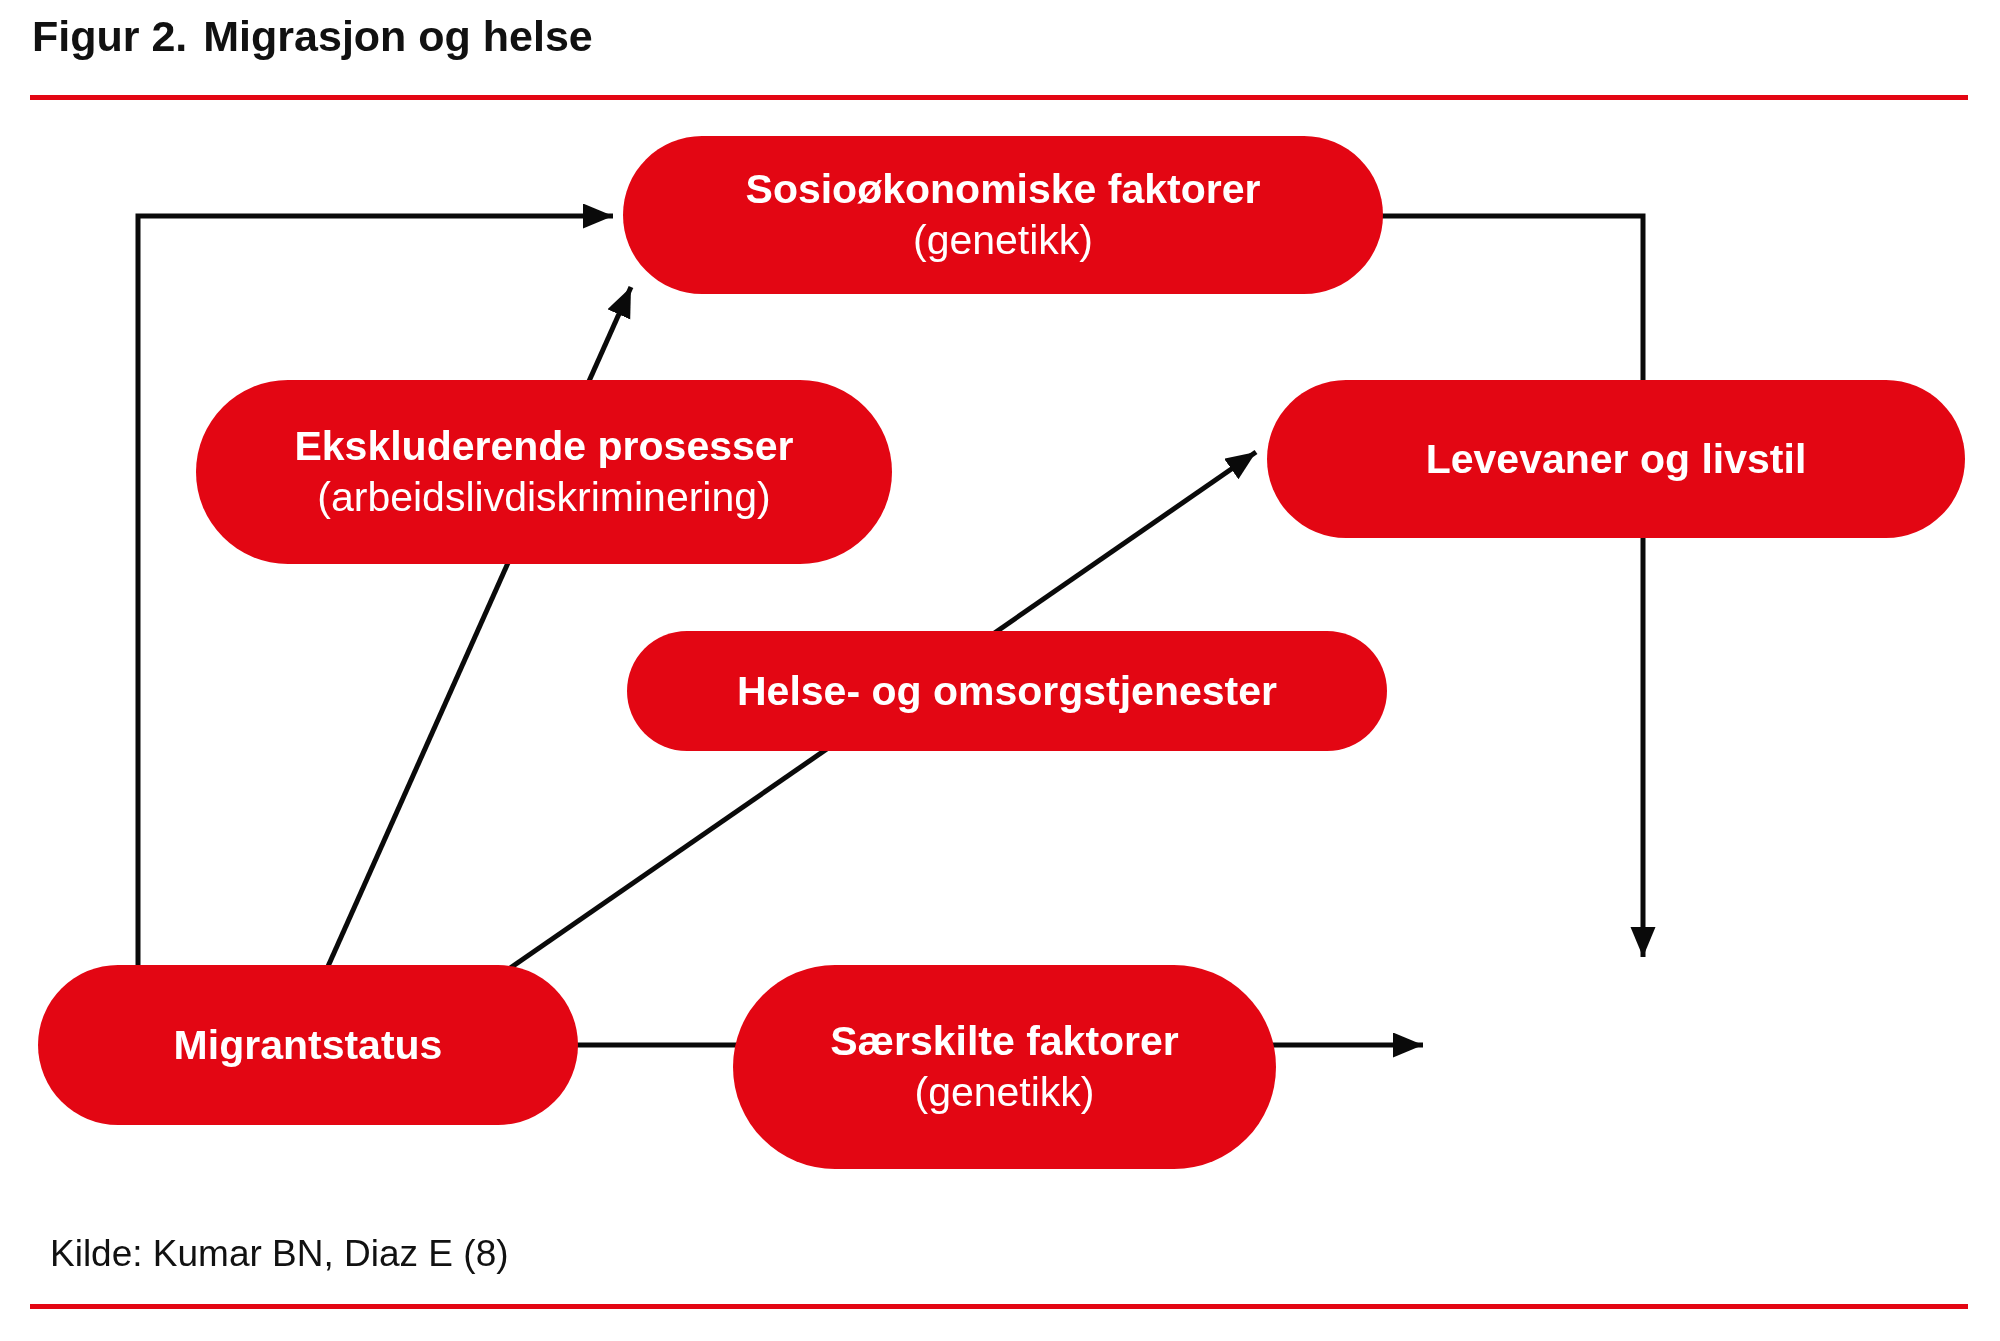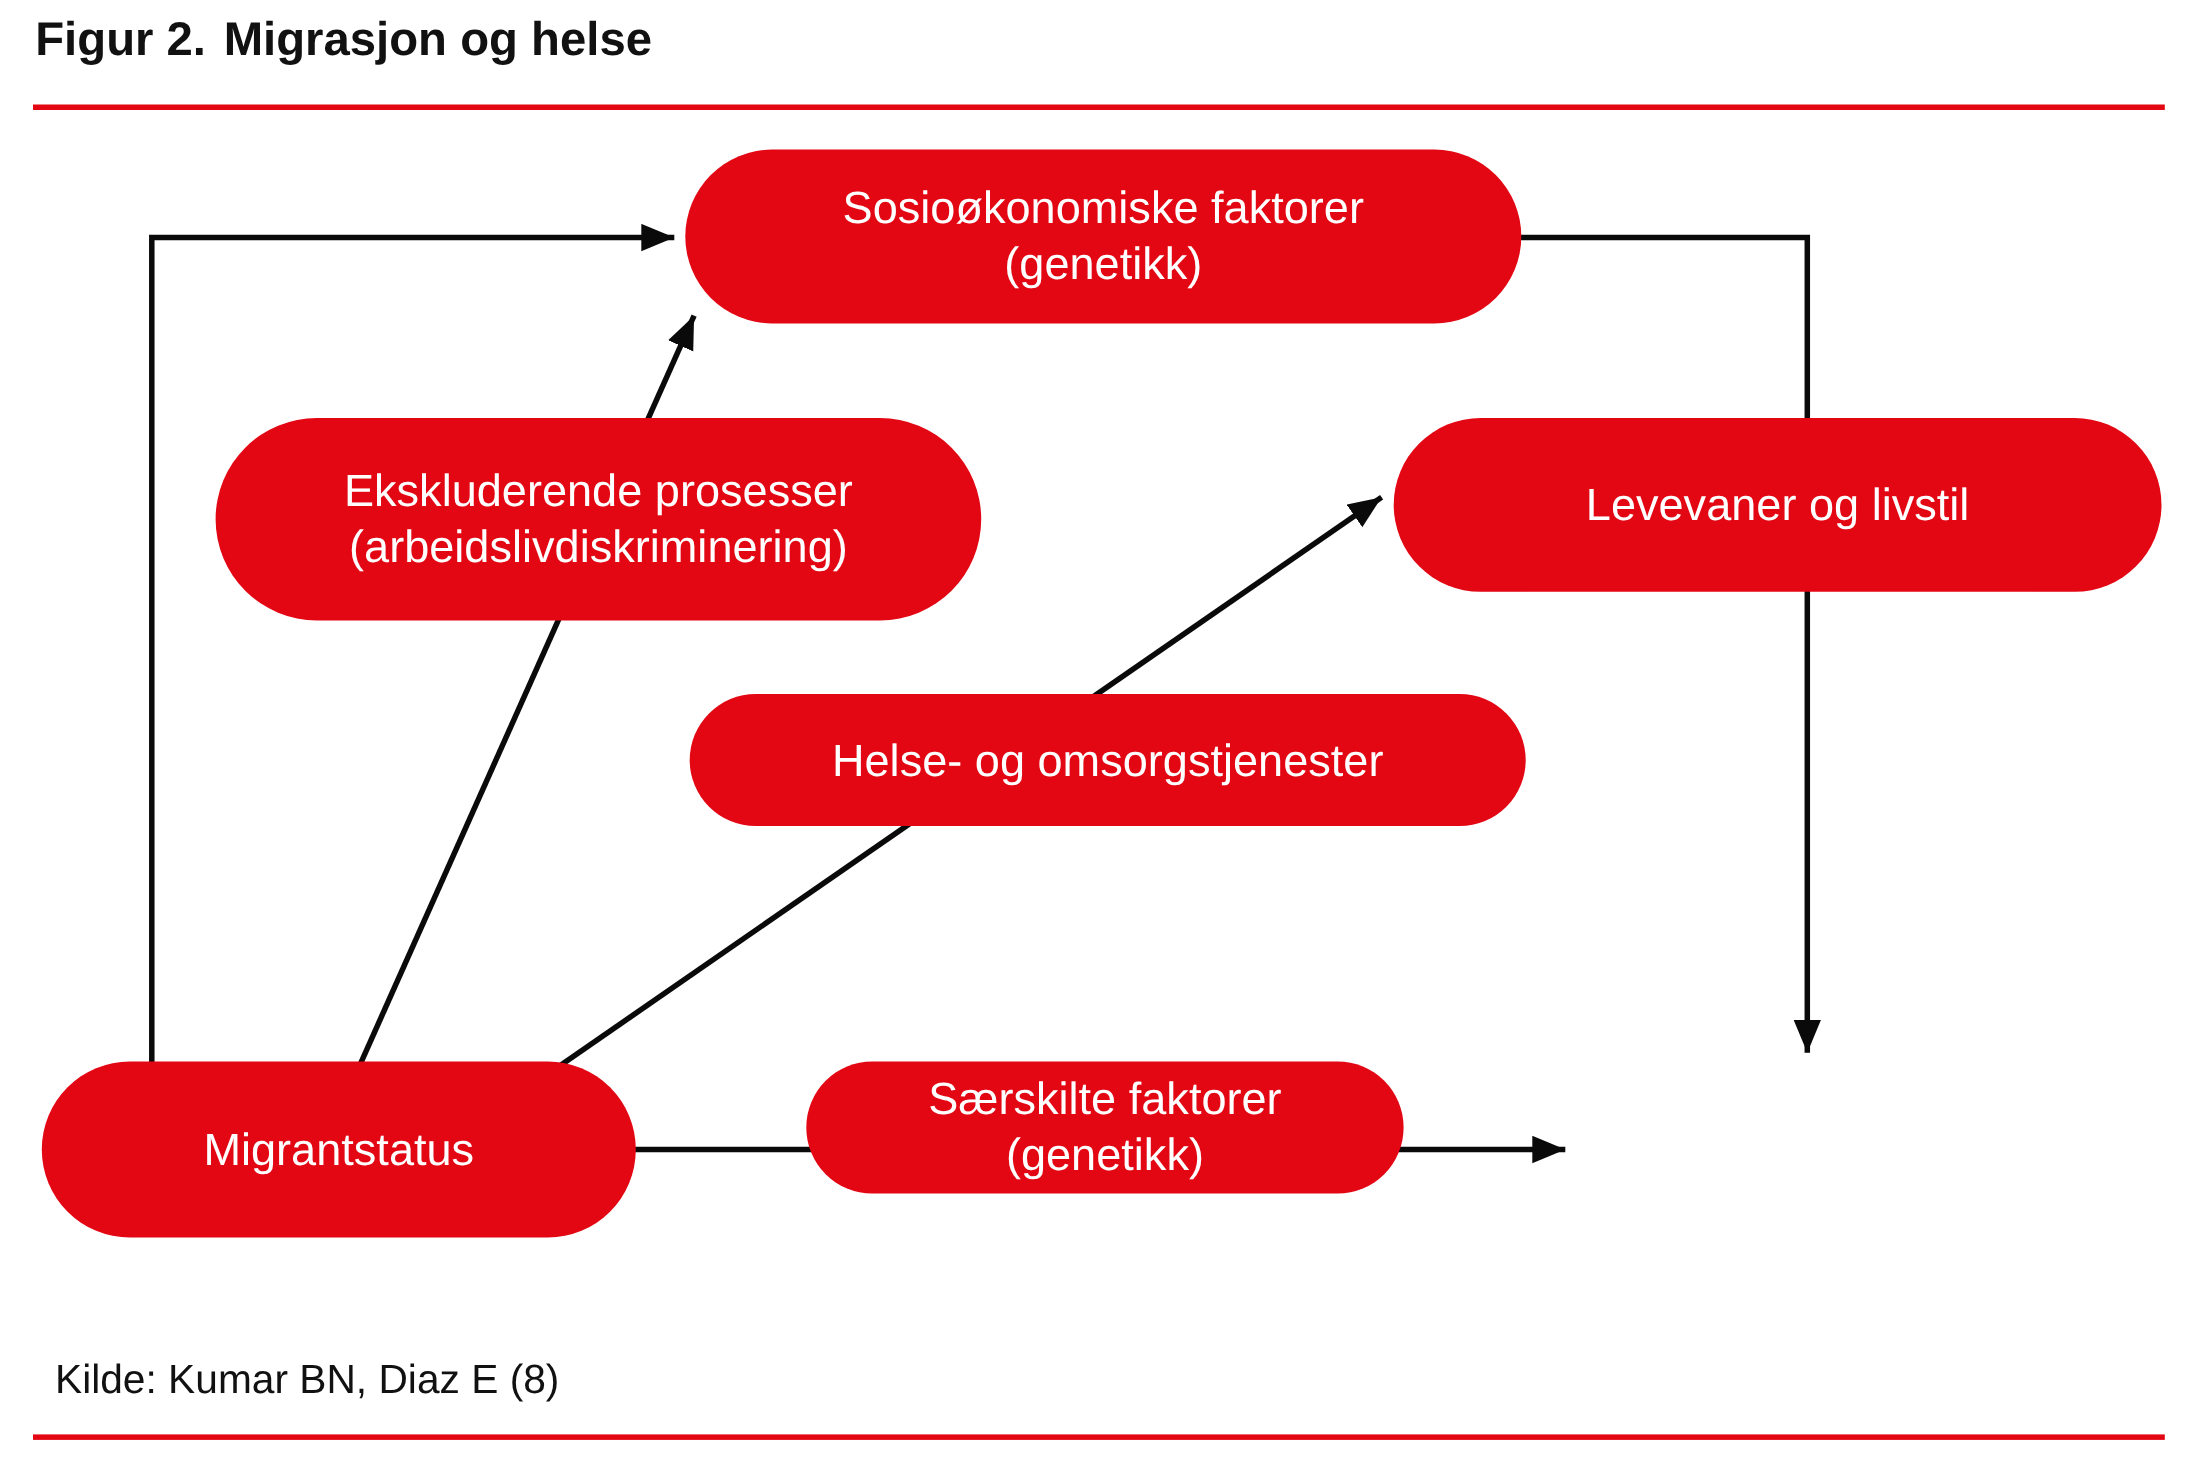--- a/index.html
+++ b/index.html
@@ -56,28 +56,28 @@
     border-radius:999px;
     display:flex;
     flex-direction:column;
     align-items:center;
     justify-content:center;
     text-align:center;
     font-size:41px;
     line-height:1.24;
     white-space:nowrap;
   }
-  .node .l1{font-weight:400;}
+  .node .l1{font-weight:700;}
   .node .l2{font-weight:400;}
   #n-sosio   {left:623px;  top:136px; width:760px; height:158px;}
   #n-eksk    {left:196px;  top:380px; width:696px; height:184px;}
   #n-leve    {left:1267px; top:380px; width:698px; height:158px;}
   #n-helse   {left:627px;  top:631px; width:760px; height:120px;}
   #n-migrant {left:38px;   top:965px; width:540px; height:160px;}
-  #n-saer    {left:733px;  top:965px; width:543px; height:120px;text-align:right;}
+  #n-saer    {left:733px;  top:965px; width:543px; height:204px;text-align:right;}
   #n-daarlig {left:1430px; top:965px; width:537px; height:160px;}
 </style>
 </head>
 <body>
 
 <div class="canvas">
 
   <div class="fig-title">
     <span class="prefix">Figur 2.</span><span class="rest">Migrasjon og helse</span>
   </div>

